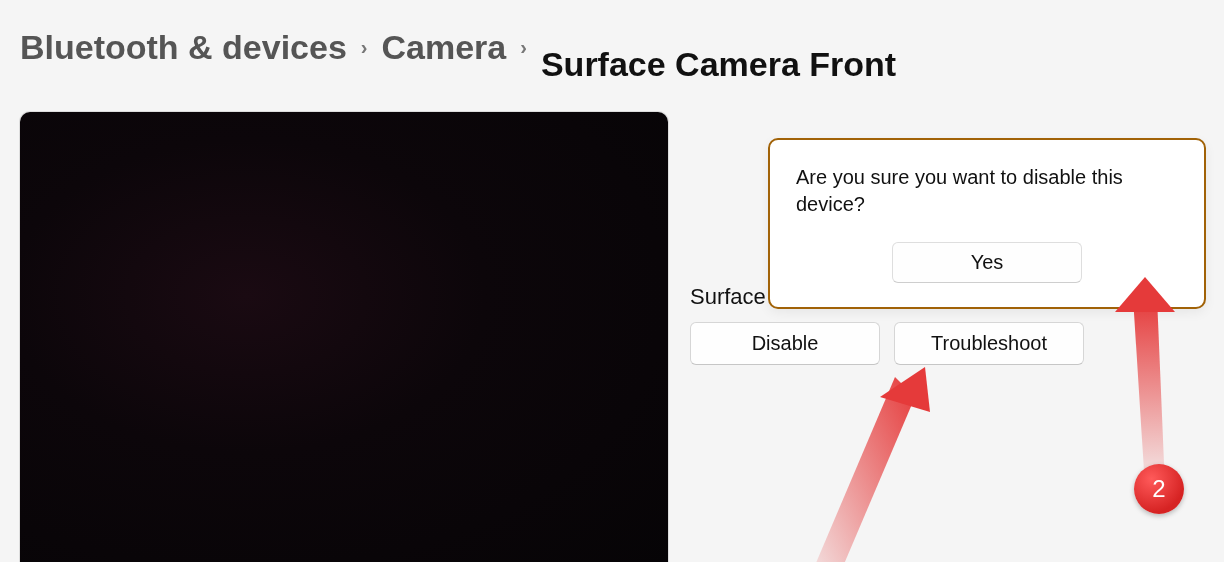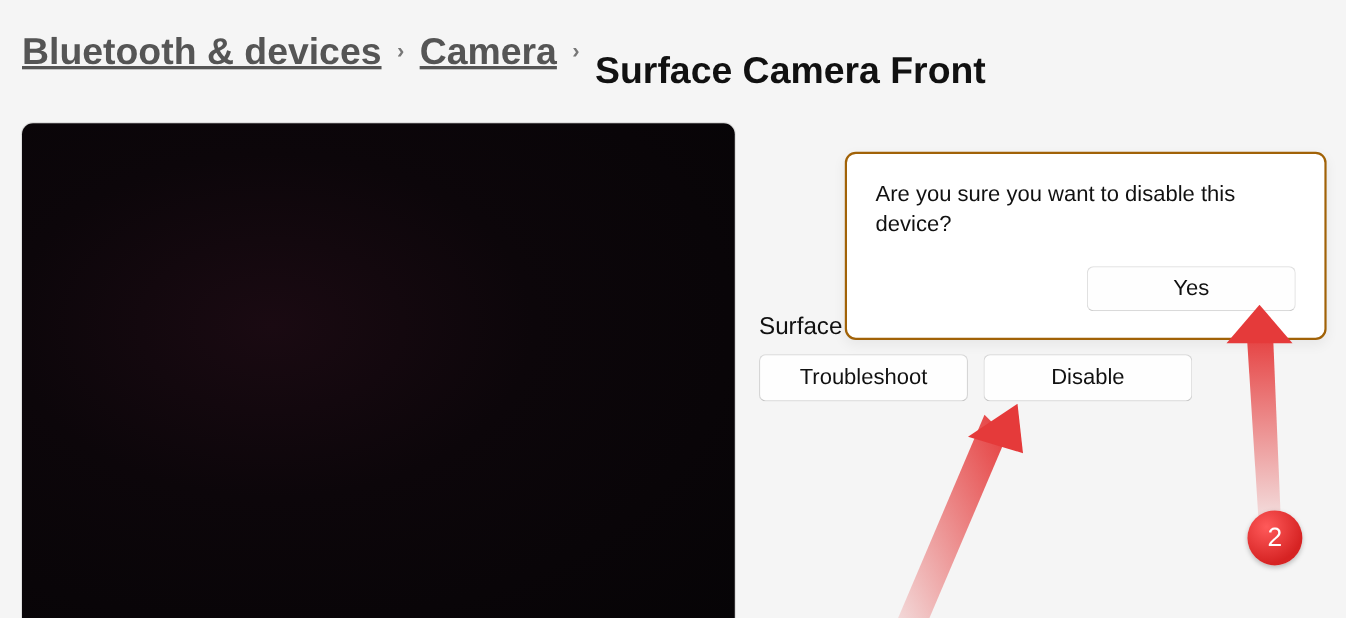--- a/index.html
+++ b/index.html
@@ -29,21 +29,20 @@
       font-size: 20px;
       user-select: none;
     }
     .breadcrumb .current {
       color: #111;
       font-weight: 600;
       margin-top: 35px;
     }
     .breadcrumb .crumb-link {
       cursor: pointer;
-      text-decoration: underline;
     }
     .content {
       display: flex;
       padding: 28px 20px 20px 20px;
       gap: 22px;
     }
     .camera-preview {
       width: 648px;
       height: 460px;
       border-radius: 10px;
@@ -90,21 +89,21 @@
       padding: 24px 26px 24px 26px;
     }
     .dialog-text {
       font-size: 20px;
       color: #111;
       line-height: 1.35;
       margin-bottom: 24px;
     }
     .dialog-actions {
       display: flex;
-      justify-content: flex-end;
+      justify-content: center;
     }
     .dialog-btn {
       min-width: 190px;
       padding: 8px 24px;
       font-size: 20px;
       color: #111;
       background: #fefefe;
       border: 1px solid #dedede;
       border-bottom-color: #cecece;
       border-radius: 6px;
@@ -142,22 +141,22 @@
   <span class="chevron">›</span>
   <span class="current">Surface Camera Front</span>
 </div>
 
 <div class="content">
   <div class="camera-preview"></div>
 
   <div class="right-col">
     <div class="device-label">Surface</div>
     <div class="button-row">
+      <button class="btn">Disable</button>
       <button class="btn">Troubleshoot</button>
-      <button class="btn">Disable</button>
     </div>
 
     <div class="dialog">
       <div class="dialog-text">Are you sure you want to disable this device?</div>
       <div class="dialog-actions">
         <button class="dialog-btn">Yes</button>
       </div>
     </div>
 
     <svg class="arrow" style="left:85px; top:255px; width:250px; height:250px;">

